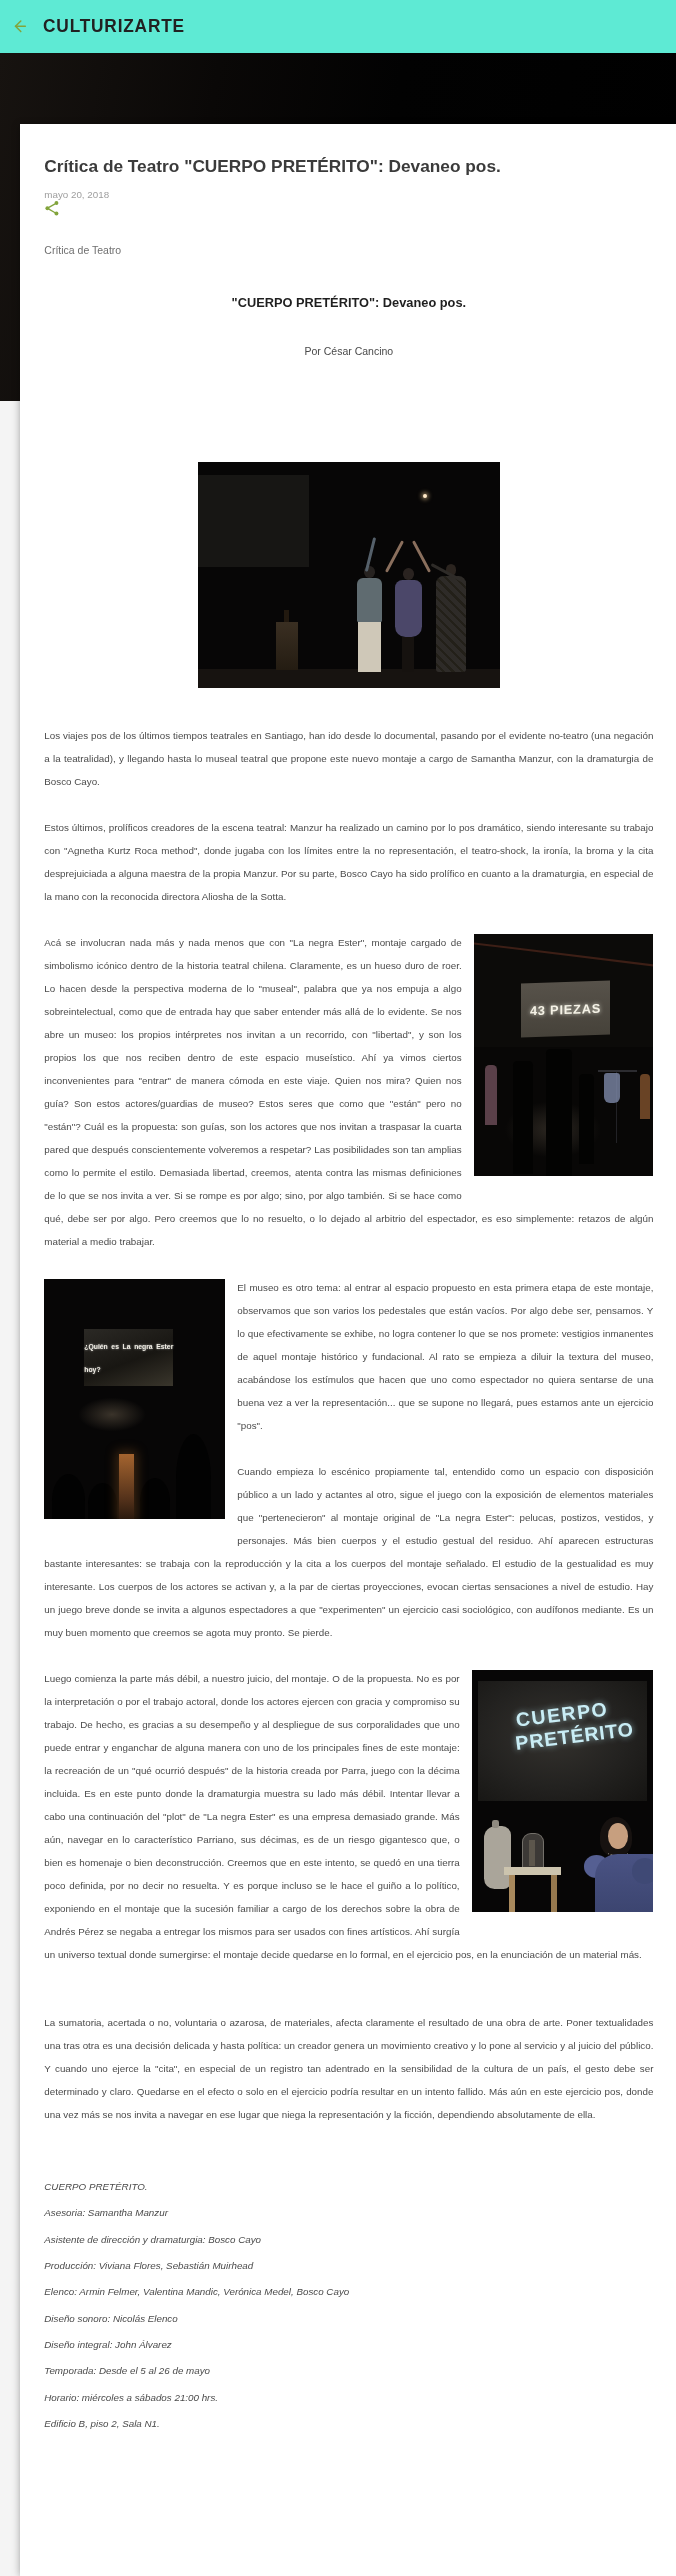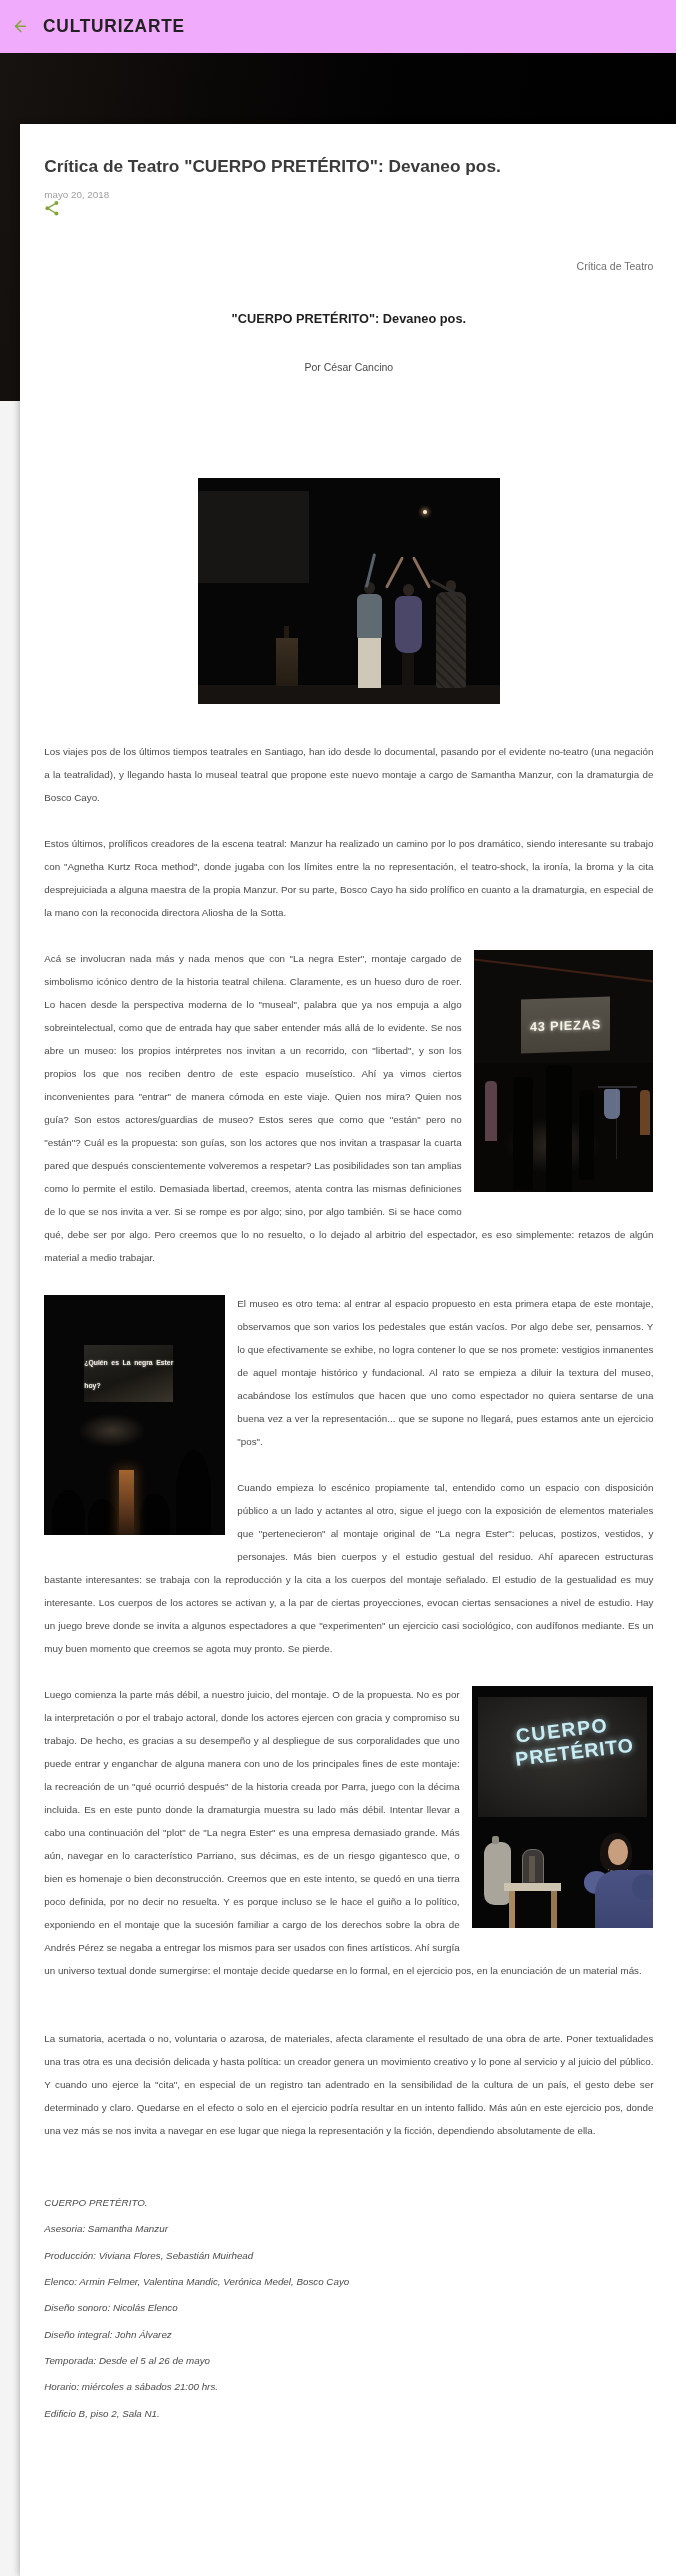--- a/index.html
+++ b/index.html
@@ -5,42 +5,42 @@
   html,body{margin:0;padding:0;}
   body{
     width:676px;height:2576px;position:relative;overflow:hidden;
     background:#f4f4f4;
     font-family:"Liberation Sans",sans-serif;
     -webkit-font-smoothing:antialiased;
   }
   
   .topbar{
     position:absolute;top:0;left:0;width:676px;height:53px;
-    background:#f0abfc;z-index:5;display:flex;align-items:center;
+    background:#5eead4;z-index:5;display:flex;align-items:center;
   }
   .back-btn{width:16.6px;height:16.6px;margin-left:10.5px;cursor:pointer;flex:0 0 auto;}
   .blog-title{
     margin-left:16px;font-size:17.3px;font-weight:bold;color:#212121;
     letter-spacing:0.8px;transform:scaleY(1.05);
   }
   
   .hero{
     position:absolute;top:53px;left:0;width:676px;height:348px;z-index:1;
     background:linear-gradient(100deg,#171310 0%,#0a0807 30%,#020202 55%,#000 100%);
   }
   
   .card{
     position:absolute;top:124px;left:20.3px;right:0;bottom:0;z-index:2;
     background:#ffffff;box-shadow:0 0.8px 7.5px rgba(0,0,0,.35);
     padding:30px 22.6px 22.6px 24px;box-sizing:border-box;
   }
   .post-title{font-size:17.3px;font-weight:bold;color:#3b3b3b;line-height:25.6px;margin:0;}
   .post-date{font-size:9.8px;color:#9e9e9e;margin-top:9px;}
   .share-btn{margin-top:15px;width:16.6px;height:16.6px;cursor:pointer;}
-  .post-label{font-size:10.5px;color:#6f6f6f;margin-top:44px;text-align:right;}
+  .post-label{font-size:10.5px;color:#6f6f6f;margin-top:28px;}
   .post-subtitle{font-size:12.8px;font-weight:bold;color:#1f1f1f;text-align:center;margin-top:39px;}
   .post-byline{font-size:10.5px;color:#4a4a4a;text-align:center;margin-top:35px;}
 
   
   .para{
     font-size:9.8px;line-height:23px;color:#4b4b4b;text-align:justify;
     margin:0 0 23px 0;
   }
   .para.extra-top{margin-top:45px;}
   .body-start{margin-top:36px;}
@@ -286,20 +286,21 @@
   <div class="para extra-top">
     <span>La sumatoria, acertada o no, voluntaria o azarosa, de materiales, afecta claramente el resultado de una obra de arte. Poner textualidades una tras otra es una decisión delicada y hasta política: un creador genera un movimiento creativo y lo pone al servicio y al juicio del público. Y cuando uno ejerce la "cita", en especial de un registro tan adentrado en la sensibilidad de la cultura de un país, el gesto debe ser determinado y claro. Quedarse en el efecto o solo en el ejercicio podría resultar en un intento fallido. Más aún en este ejercicio pos, donde una vez más se nos invita a navegar en ese lugar que niega la representación y la ficción, dependiendo absolutamente de ella.</span>
   </div>
 
   <div class="clear"></div>
 
   
   <div class="credits-block">
     <p class="credit">CUERPO PRETÉRITO.</p>
     <p class="credit">Asesoria: Samantha Manzur</p>
+    <p class="credit">Asistente de dirección y dramaturgia: Bosco Cayo</p>
     <p class="credit">Producción: Viviana Flores, Sebastián Muirhead</p>
     <p class="credit">Elenco: Armin Felmer, Valentina Mandic, Verónica Medel, Bosco Cayo</p>
     <p class="credit">Diseño sonoro: Nicolás Elenco</p>
     <p class="credit">Diseño integral: John Álvarez</p>
     <p class="credit">Temporada: Desde el 5 al 26 de mayo</p>
     <p class="credit">Horario: miércoles a sábados 21:00 hrs.</p>
     <p class="credit">Edificio B, piso 2, Sala N1.</p>
   </div>
 
 </div>

